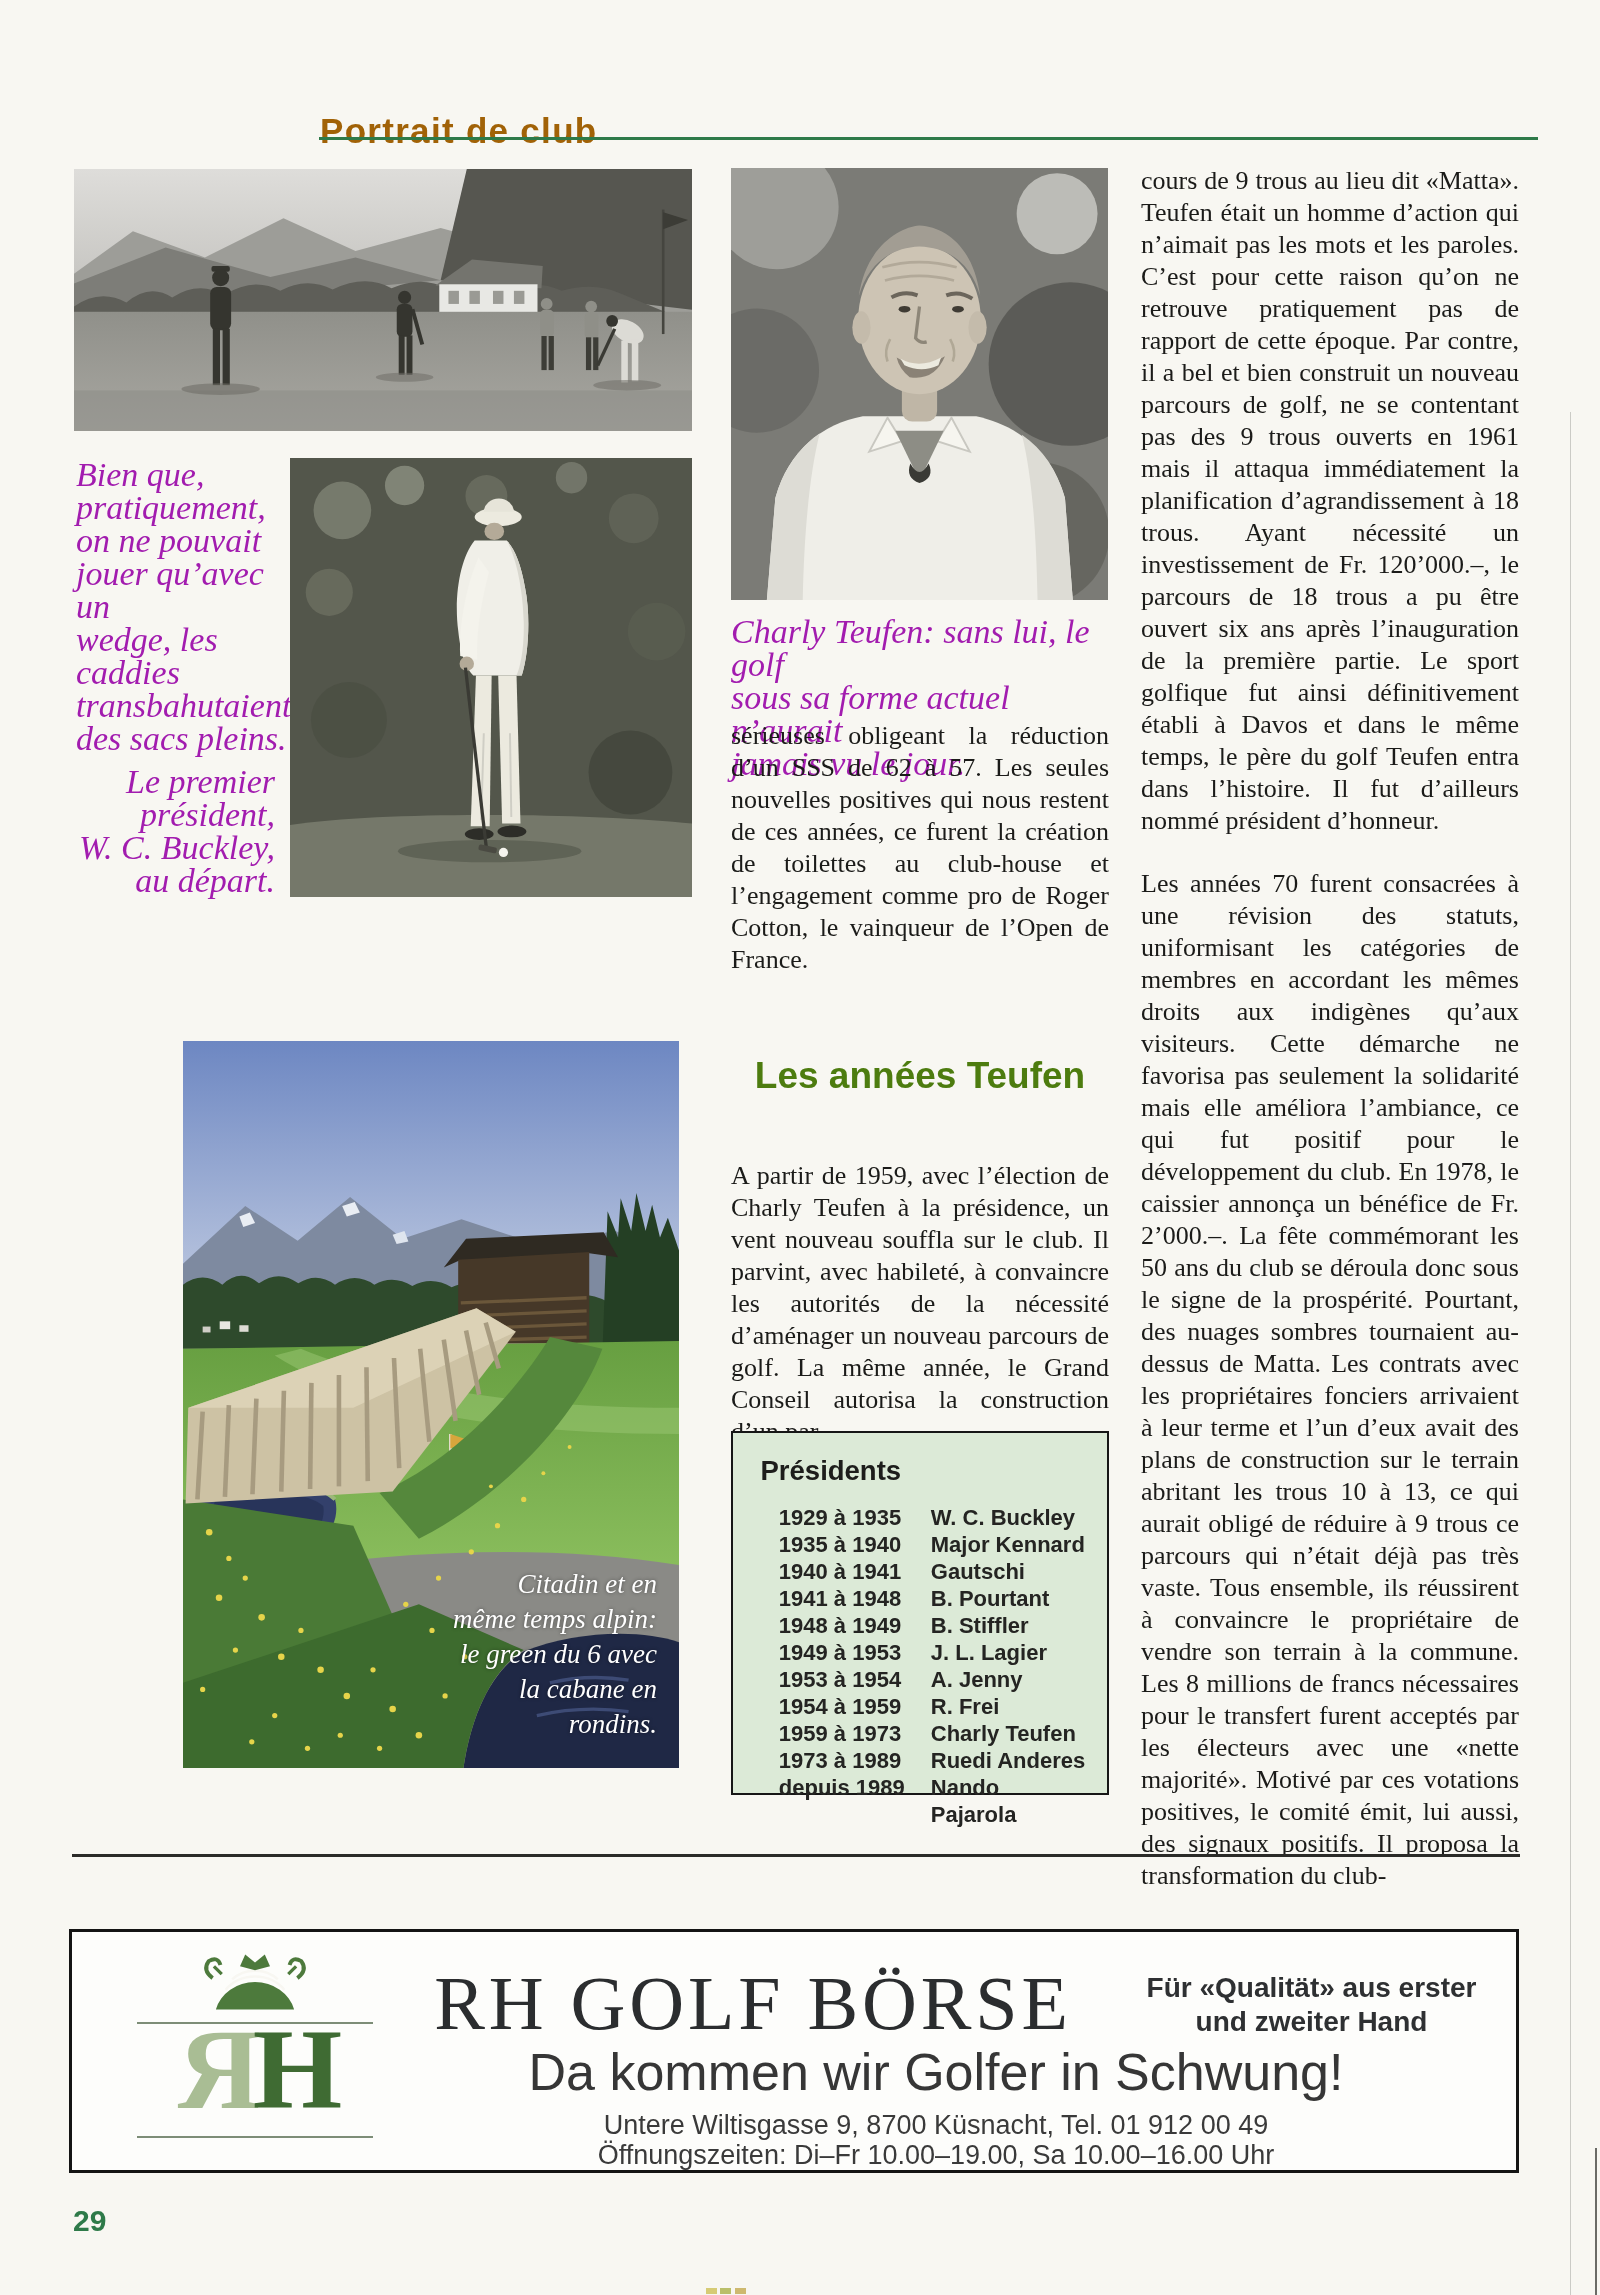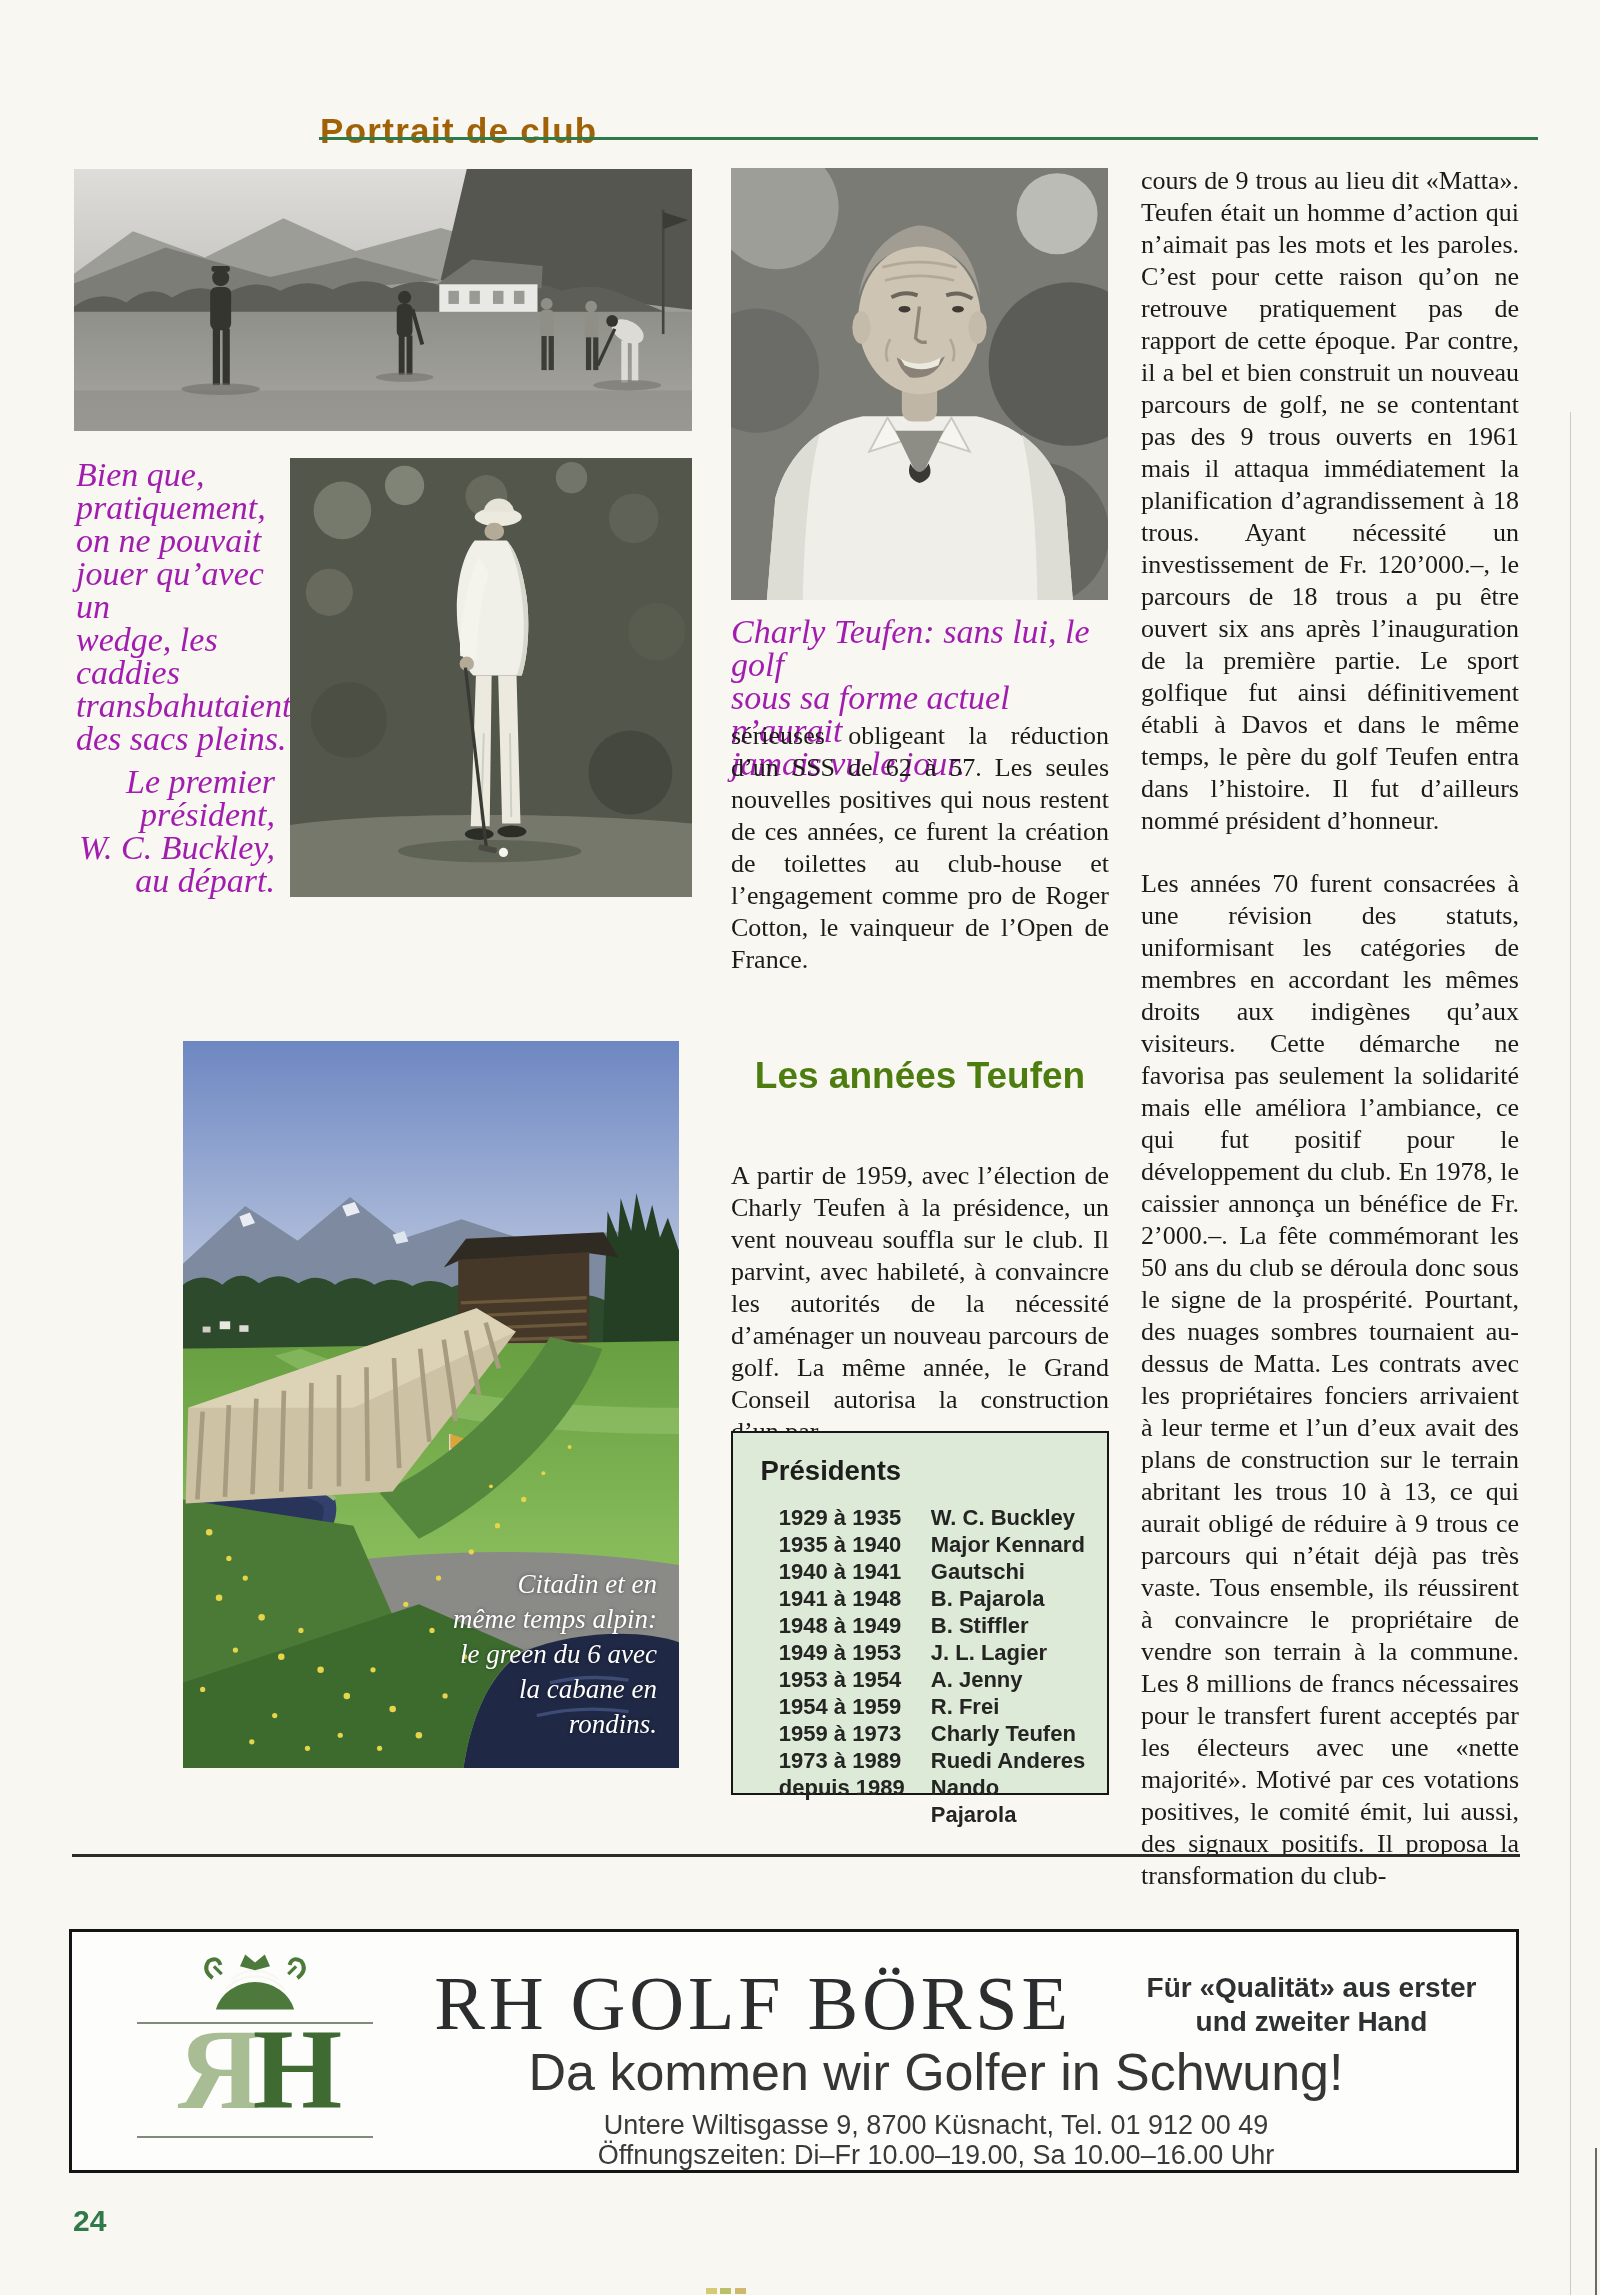--- a/index.html
+++ b/index.html
@@ -240,21 +240,21 @@
           <span>Major Kennard</span>
         </div>
 
         <div class="pres-row">
           <span>1940 à 1941</span>
           <span>Gautschi</span>
         </div>
 
         <div class="pres-row">
           <span>1941 à 1948</span>
-          <span>B. Pajarola</span>
+          <span>B. Pourtant</span>
         </div>
 
         <div class="pres-row">
           <span>1948 à 1949</span>
           <span>B. Stiffler</span>
         </div>
 
         <div class="pres-row">
           <span>1949 à 1953</span>
           <span>J. L. Lagier</span>
@@ -409,21 +409,21 @@
     </div>
     <div class="abs logo-line" style="left:65px; top:204px; width:236px;"></div>
     <div class="abs ad-brand" style="left:288px; top:27.5px; width:786px;">RH GOLF BÖRSE</div>
     <div class="abs ad-tagline" style="left:1038px; top:39px; width:403px;">Für «Qualität» aus erster
 und zweiter Hand</div>
     <div class="abs ad-slogan" style="left:314px; top:110px; width:1100px;">Da kommen wir Golfer in Schwung!</div>
     <div class="abs ad-small" style="left:314px; top:178px; width:1100px;">Untere Wiltisgasse 9, 8700 Küsnacht, Tel. 01 912 00 49</div>
     <div class="abs ad-small" style="left:314px; top:208px; width:1100px;">Öffnungszeiten: Di–Fr 10.00–19.00, Sa 10.00–16.00 Uhr</div>
   </div>
 
-  <div class="abs page-number" style="left:73px; top:2204px;">24</div>
+  <div class="abs page-number" style="left:73px; top:2204px;">29</div>
 
   <div class="artifact" style="left:1570px; top:412px; width:1.3px; height:1883px; background:#cbcbc6;"></div>
   <div class="artifact" style="left:1595px; top:2148px; width:2px; height:148px; background:#6b6b66;"></div>
   <div class="artifact" style="left:706px; top:2288px; width:10.5px; height:5.9px; background:#cdbf55; opacity:.8;"></div>
   <div class="artifact" style="left:720px; top:2288px; width:10.5px; height:5.9px; background:#aab047; opacity:.8;"></div>
   <div class="artifact" style="left:735px; top:2288px; width:10.5px; height:5.9px; background:#c3a94e; opacity:.8;"></div>
 
 </div>
 
 

